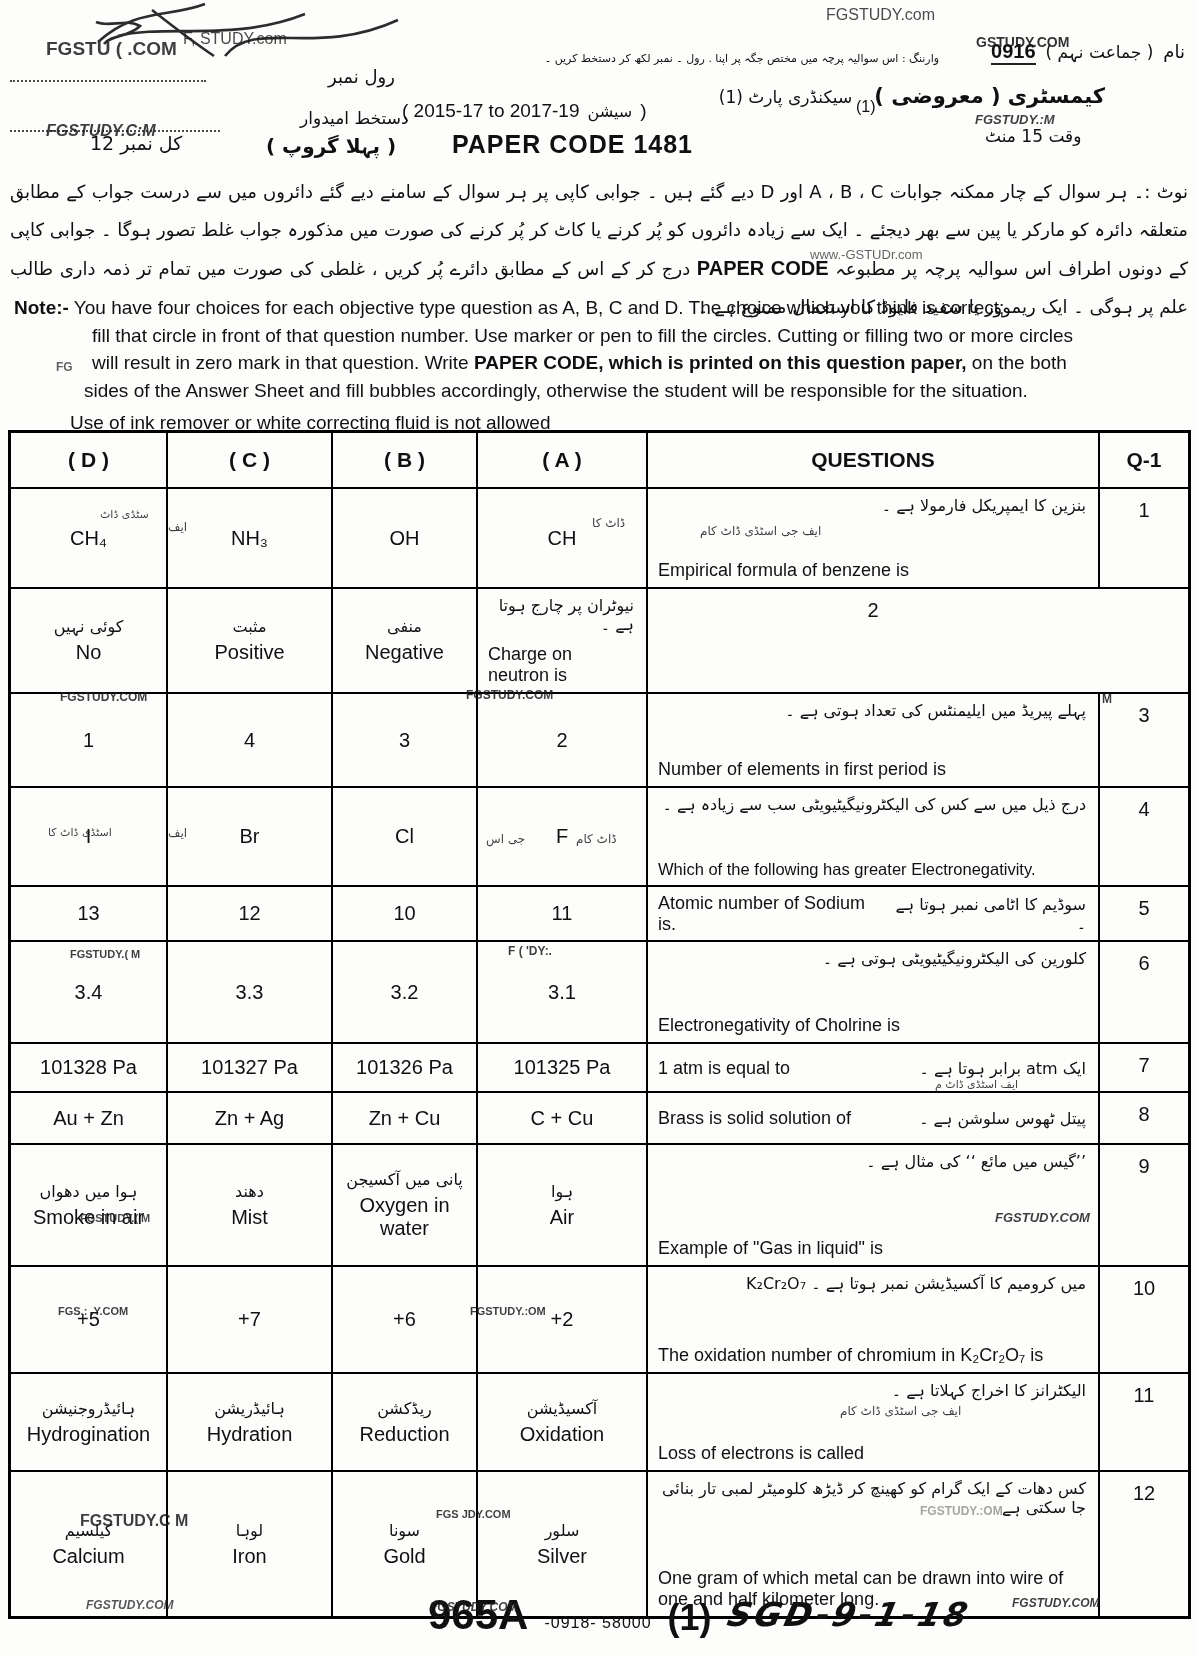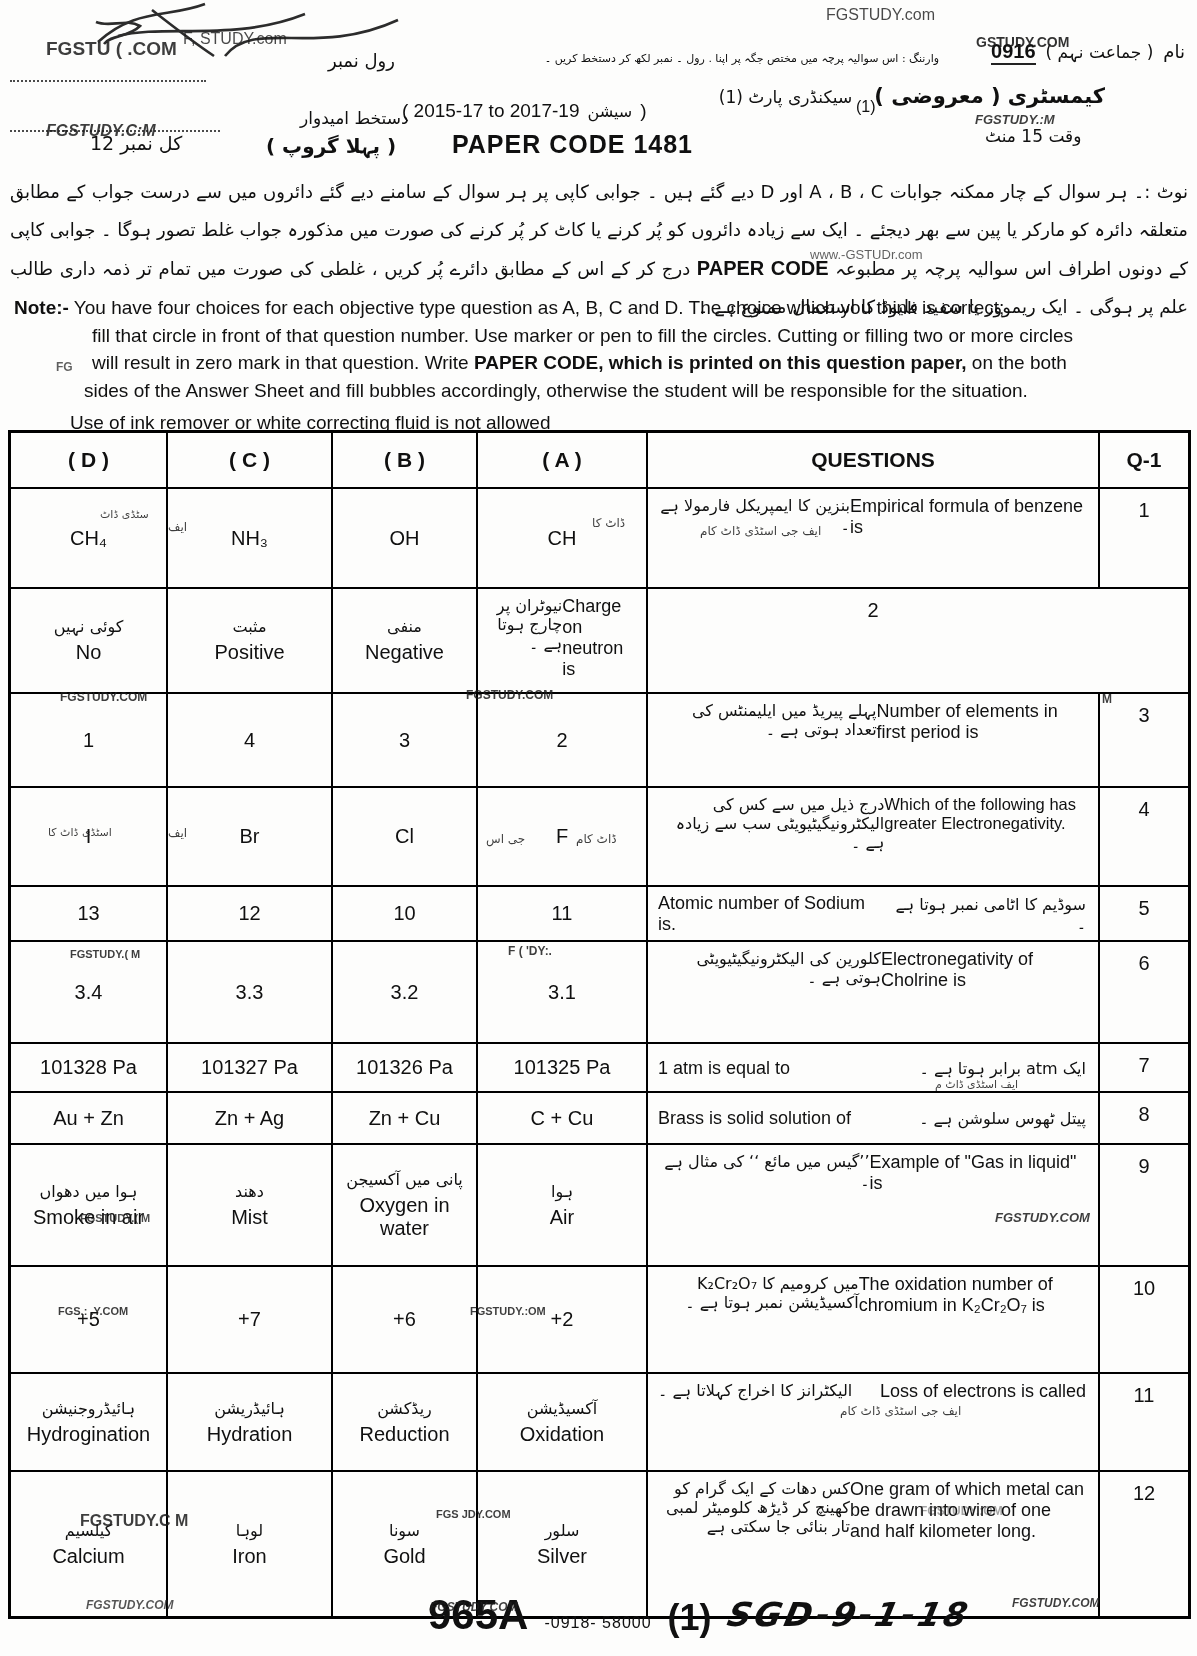--- a/index.html
+++ b/index.html
@@ -27,21 +27,21 @@
   .tbl{position:absolute;left:8px;top:430px;width:1177px;border:3px solid #000;background:#fdfdfc}
   .tr{display:grid;grid-template-columns:155px 165px 145px 170px 452px 90px;border-top:2.5px solid #000}
   .tr:first-child{border-top:none}
   .td{border-left:2.5px solid #000;position:relative;overflow:hidden}
   .td:first-child{border-left:none}
   .head{height:54px}
   .head .td{display:flex;align-items:center;justify-content:center;font-weight:bold;font-size:21px}
   .opt{display:flex;flex-direction:column;align-items:center;justify-content:center;gap:5px;padding:4px;text-align:center}
   .opt .en{font-size:20px}
   .opt .ur{font-size:16px}
-  .q{padding:7px 12px 6px 10px;display:flex;flex-direction:row;justify-content:space-between}
+  .q{padding:7px 12px 6px 10px;display:flex;flex-direction:column;justify-content:space-between}
   .q .qur{font-size:16px;text-align:right}
   .q .qen{font-size:18px;text-align:left}
   .q.inline{flex-direction:row-reverse;align-items:center;justify-content:space-between}
   .no{display:flex;justify-content:center;align-items:flex-start;padding-top:10px;font-size:20px}
   .r1{height:98px}.r2{height:103px}.r3{height:92px}.r4{height:97px}.r5{height:53px}
   .r6{height:100px}.r7{height:47px}.r8{height:50px}.r9{height:120px}.r10{height:105px}
   .r11{height:96px}.r12{height:144px}
   .r4 .qen{font-size:16.5px}
   
   .footer{position:absolute;left:428px;top:1594px;display:flex;align-items:flex-end;gap:16px}
@@ -86,21 +86,21 @@
 
   <div class="name-line">
     <span class="ur" style="font-size:18px">نام</span>
     <span class="ur" style="font-size:17px">( جماعت نہم )</span>
     <span style="font-size:20px;font-weight:bold;border-bottom:2px solid #222">0916</span>
   </div>
 
   <div class="warning ur">وارننگ :  اس  سوالیہ  پرچہ  میں مختص جگہ  پر اپنا . رول ۔ نمبر لکھ کر دستخط کریں ۔</div>
 
   <div class="dots" style="left:10px;top:80px;width:196px"></div>
-  <span class="abs ur" style="left:328px;top:50px;font-size:18px">رول نمبر</span>
+  <span class="abs ur" style="left:328px;top:66px;font-size:18px">رول نمبر</span>
 
   <div class="subject-line">
     <span class="ur" style="font-size:21px;font-weight:bold">کیمسٹری ( معروضی )</span>
     <span class="ur" style="font-size:17px">سیکنڈری  پارٹ (1)</span>
   </div>
 
   <div class="session-line">
     <span>(  2015-17   to   2017-19</span>
     <span class="ur" style="font-size:16px">سیشن</span>
     <span>)</span>

